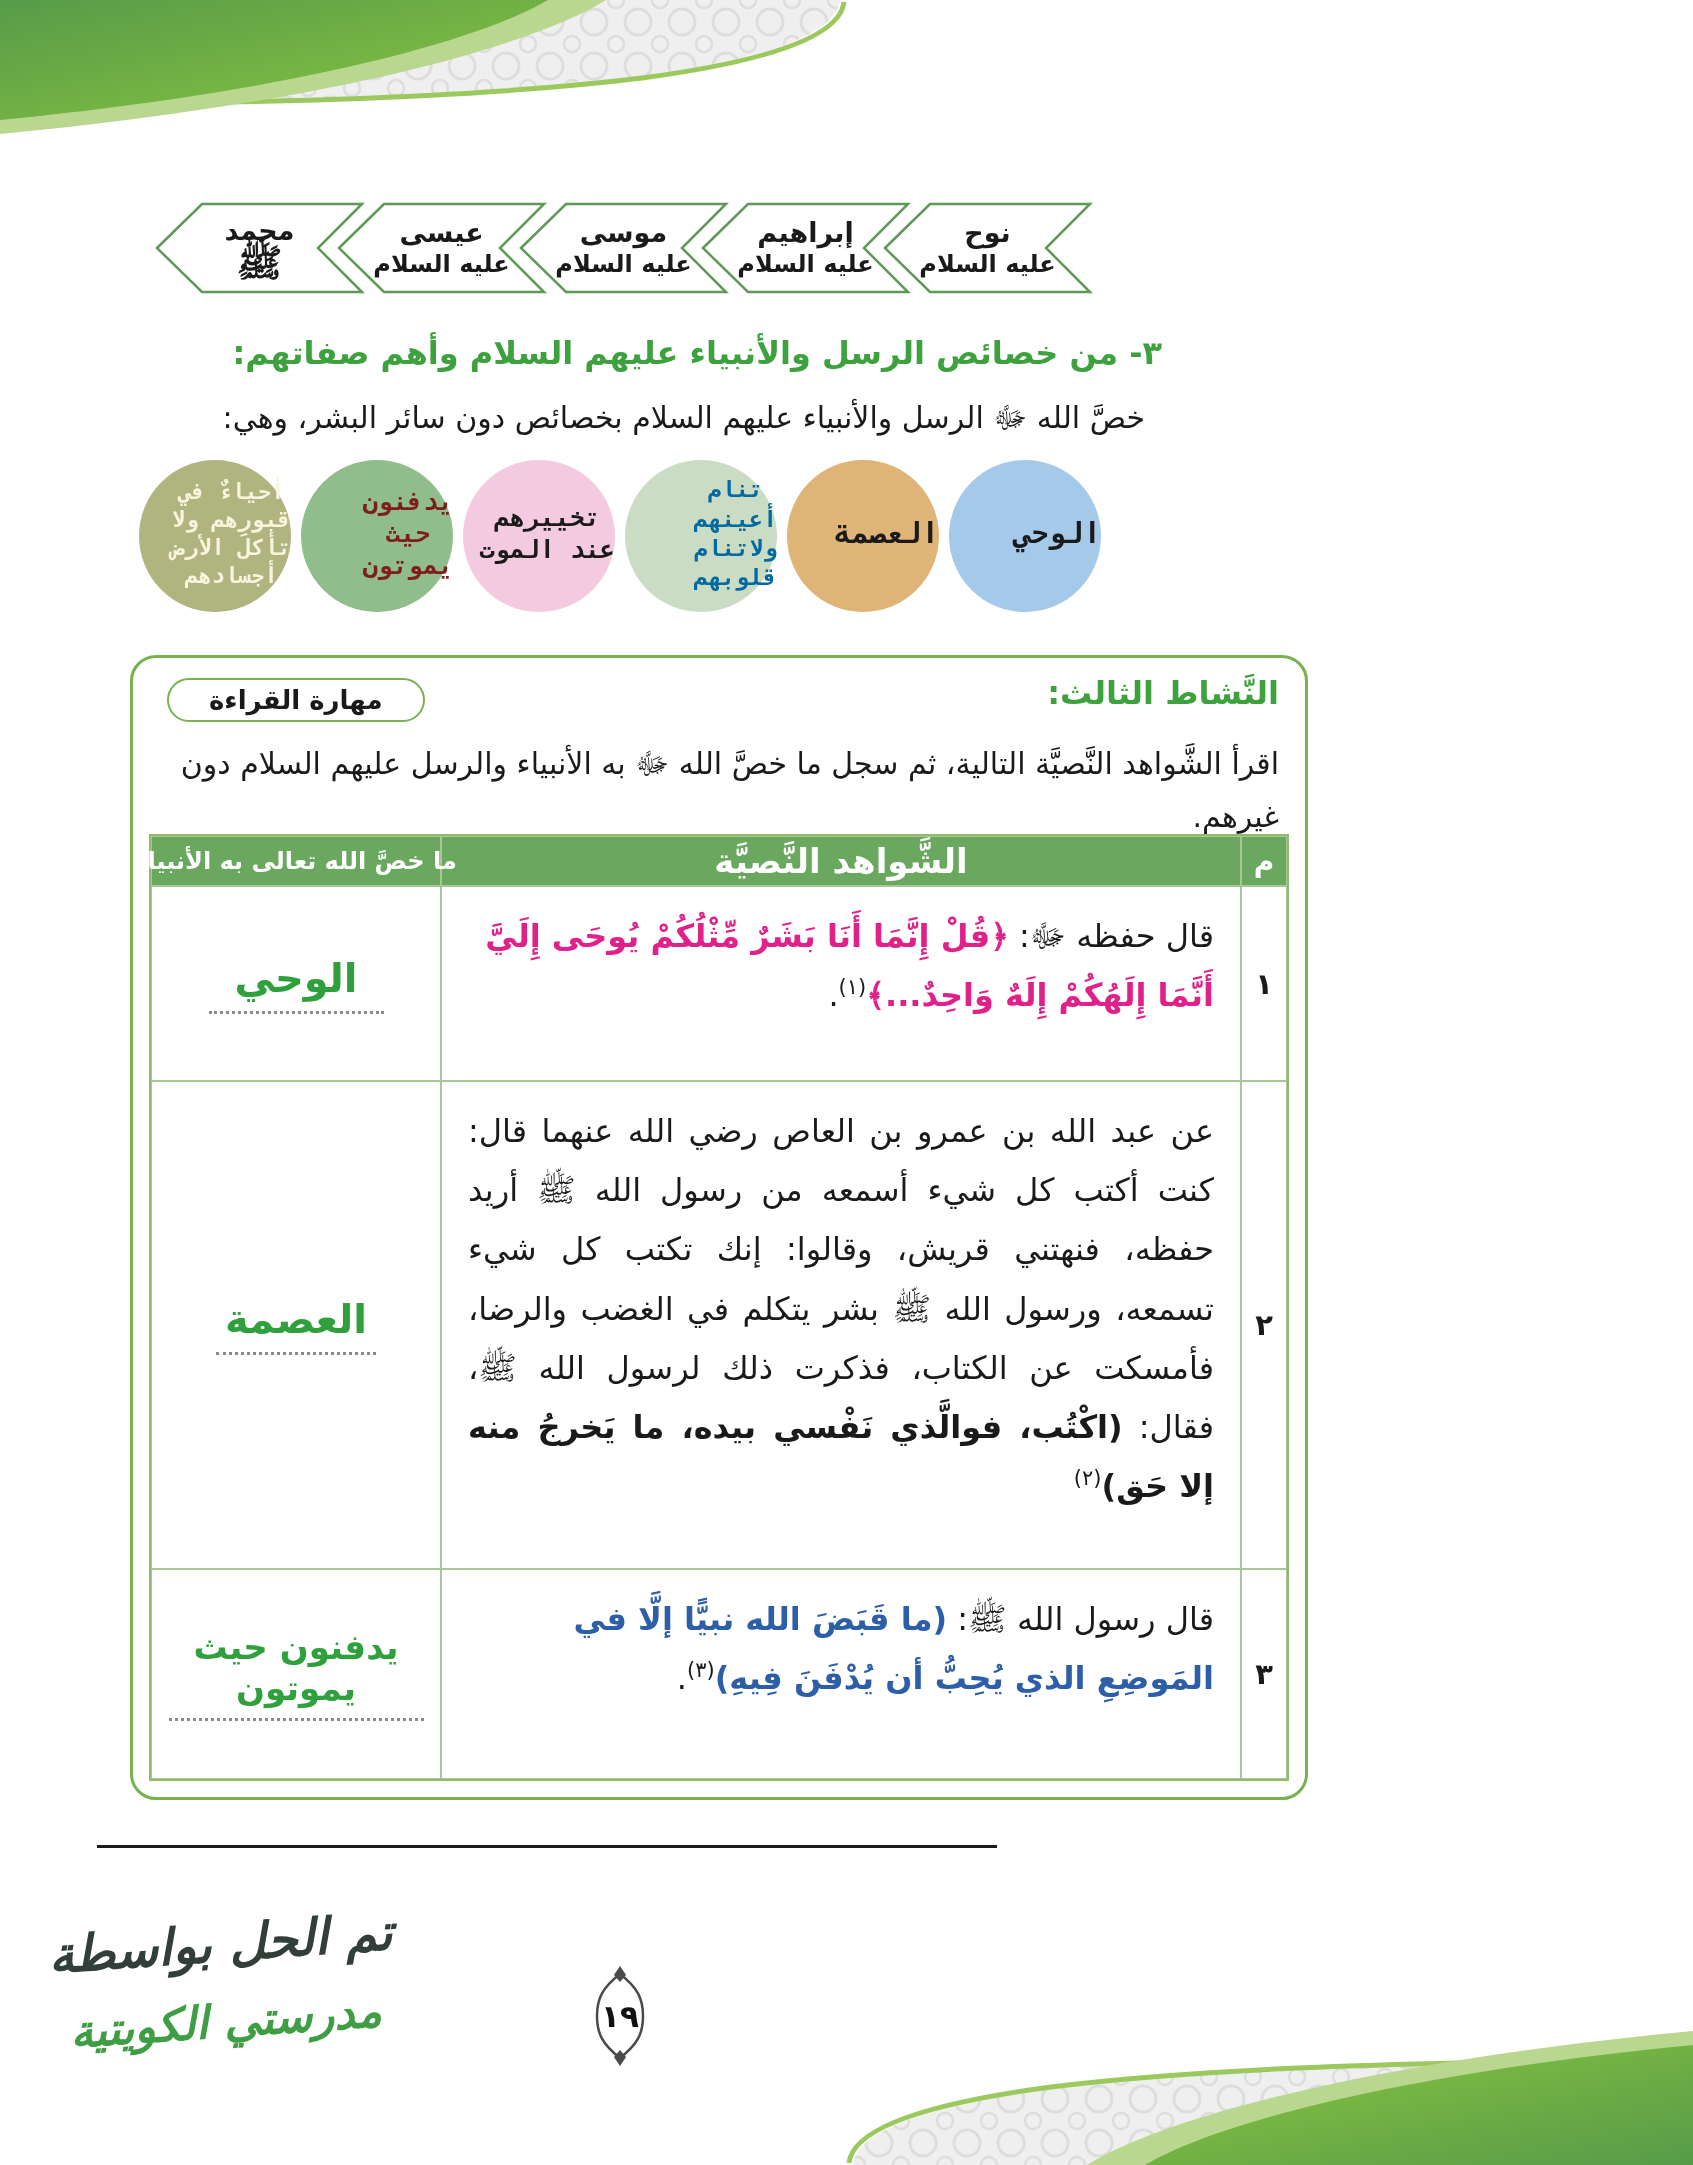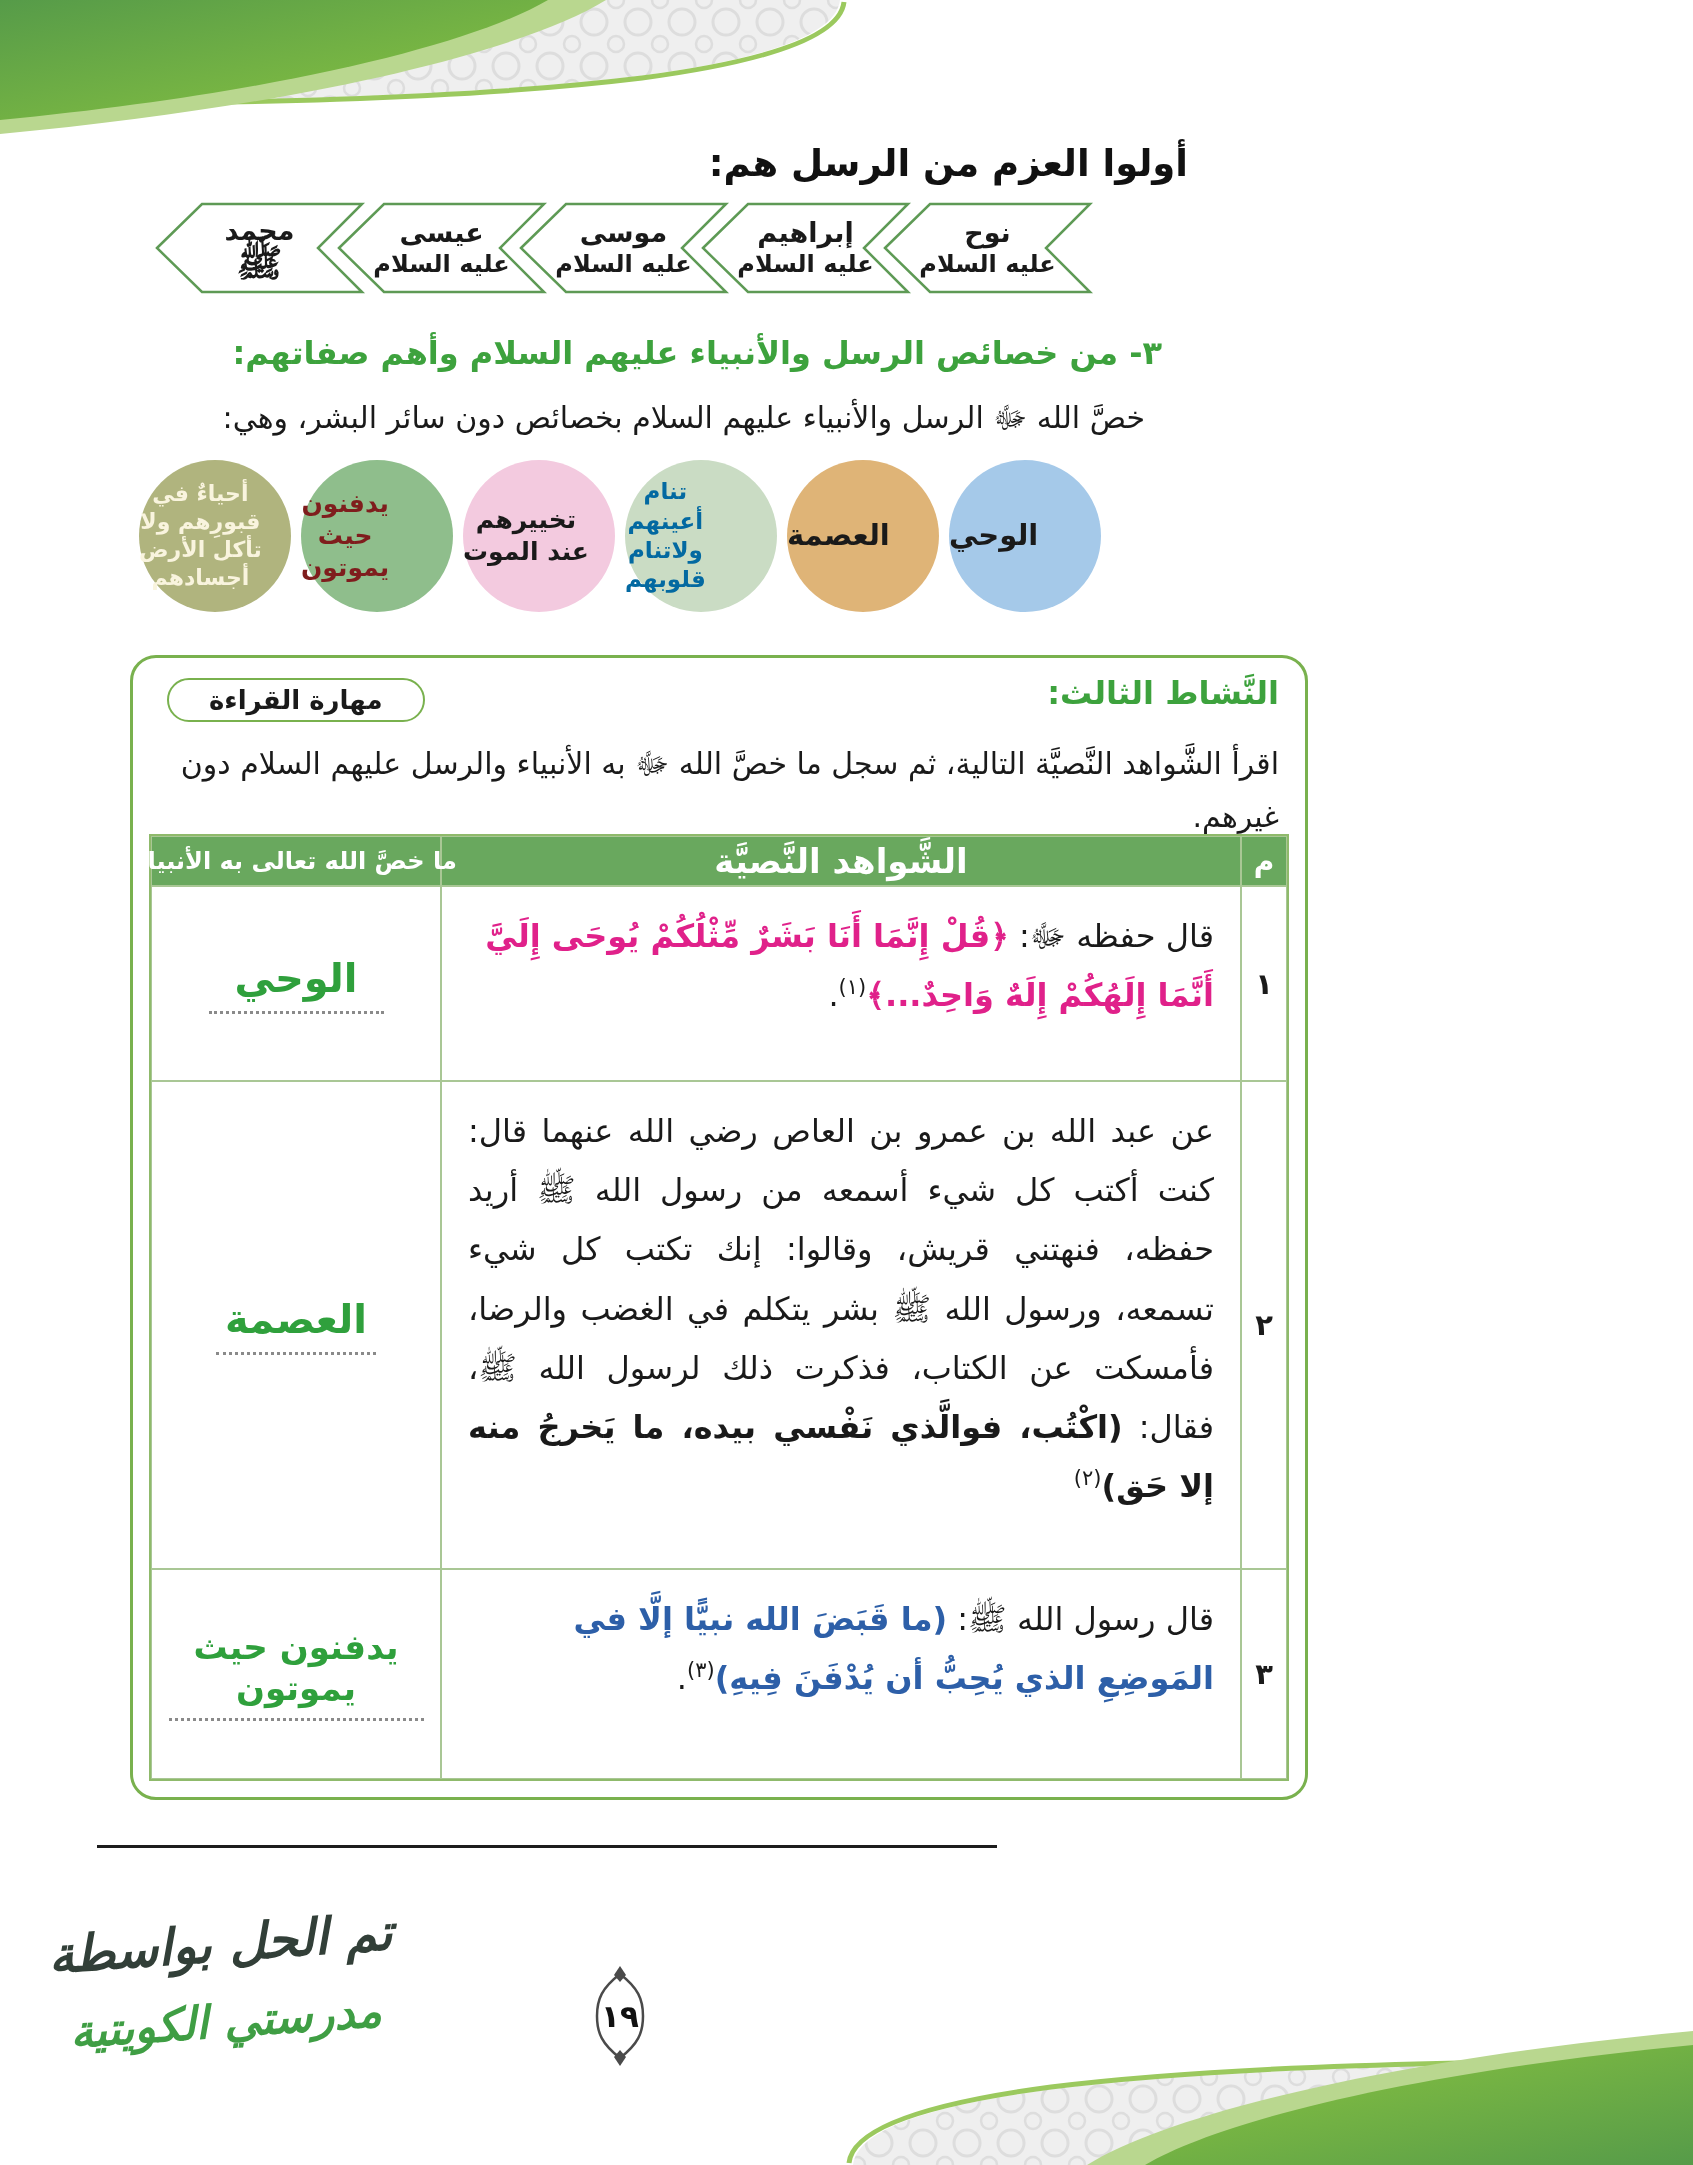--- a/index.html
+++ b/index.html
@@ -38,22 +38,22 @@
   }
   .section-paragraph {
     position:absolute; top:400px; right:548px; width:990px;
     font-size:30px; white-space:nowrap; text-align:right;
   }
 
   
   .circles { position:absolute; top:460px; right:592px; display:flex; gap:10px; }
   .circle {
     width:152px; height:152px; border-radius:50%;
-    display:flex; align-items:center; justify-content:flex-end;
-    text-align:center; font-weight:bold; line-height:1.28; white-space:pre-line;
+    display:flex; align-items:center; justify-content:flex-start;
+    text-align:center; font-weight:bold; line-height:1.28; white-space:pre-line;font-family:Liberation Mono, monospace;
   }
   .circle.c1 { font-size:29px; }
   .circle.c2 { font-size:29px; }
   .circle.c3 { font-size:23px; }
   .circle.c4 { font-size:25px; }
   .circle.c5 { font-size:25px; }
   .circle.c6 { font-size:22px; }
 
   
   .activity {
@@ -172,21 +172,20 @@
         <rect x="198" y="18" width="8" height="84"></rect>
         <circle cx="100" cy="14" r="6"></circle>
         <circle cx="202" cy="14" r="6"></circle>
       </g>
       <path d="M844,2 C 840,38 762,62 642,78 C 462,100 222,104 0,104" fill="none" stroke="#9bc95e" stroke-width="5"></path>
       <path d="M0,0 H606 C 522,52 300,106 0,134 Z" fill="#b9d78f"></path>
       <path d="M0,0 H548 C 470,46 270,94 0,120 Z" fill="url(#grnGrad)"></path>
     </svg>
   </div>
 
-  <div class="intro-title">أولوا العزم من الرسل هم:</div>
 
   <div class="chevrons">
     <div class="chev">
       <svg viewBox="0 0 215 96">
           <path d="M5,48 L50,4 H210 L166,48 L210,92 H50 Z" fill="#ffffff" stroke="#5e9a55" stroke-width="2.5"></path>
         </svg>
       <span class="name">نوح</span>
       <span class="suffix">عليه السلام</span>
     </div>
     <div class="chev">

